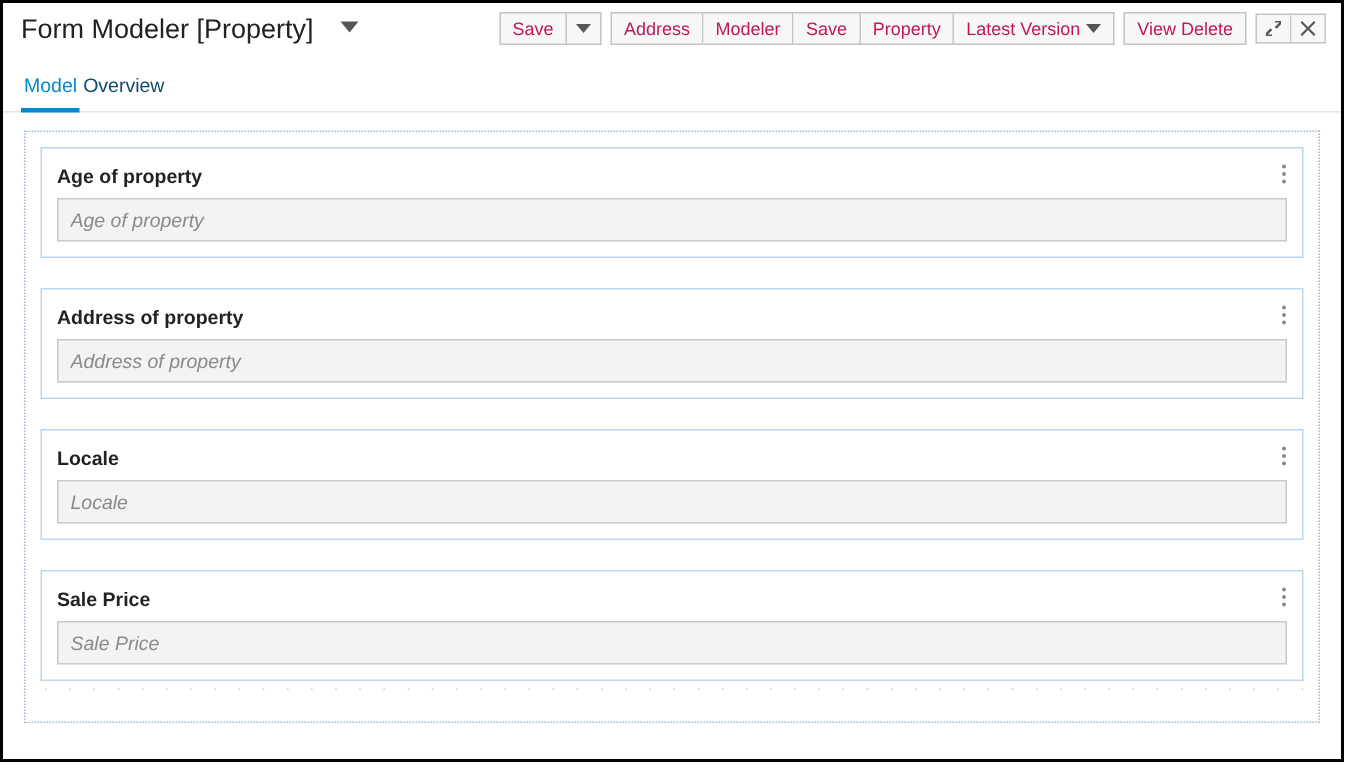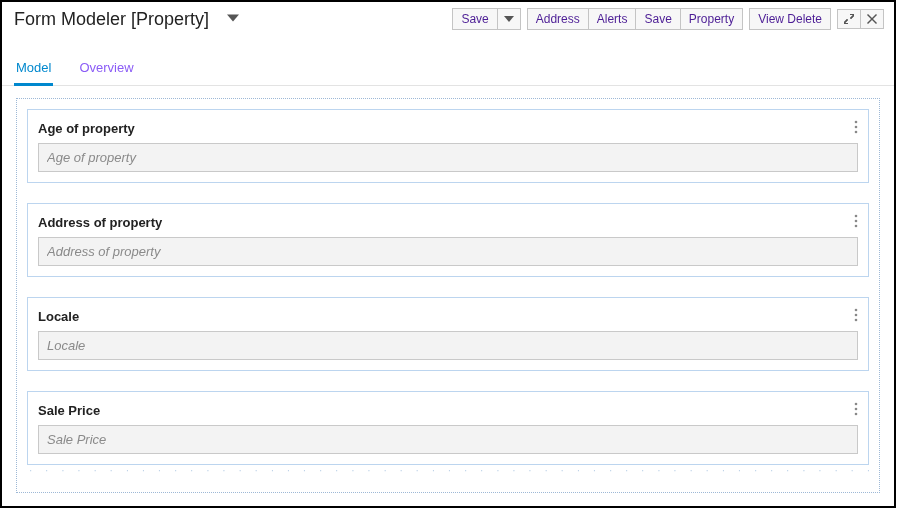--- a/index.html
+++ b/index.html
@@ -3,27 +3,27 @@
 <meta charset="utf-8">
 <style>
   html,body{margin:0;padding:0;font-family:"Helvetica Neue",Arial,sans-serif;font-size:13px;color:#333;background:#fff}
   .frame{border:2px solid #000;width:896px;height:508px;box-sizing:border-box;position:relative;overflow:hidden}
   .topbar{display:flex;align-items:center;justify-content:space-between;padding:6px 10px 0 12px}
   .title-wrap{display:flex;align-items:center;gap:18px}
   .title{font-size:18px;font-weight:400;color:#222}
   .title-chevron svg{width:12px;height:12px;fill:#555}
   .toolbar{display:flex;align-items:center;gap:6px}
   .btn-group{display:flex}
-  .btn{background:#f7f7f7;border:1px solid #c4c4c4;color:#4c1d95;font-size:12px;line-height:1;padding:4px 8px;cursor:pointer;font-family:inherit}
+  .btn{background:#f7f7f7;border:1px solid #c4c4c4;color:#be185d;font-size:12px;line-height:1;padding:4px 8px;cursor:pointer;font-family:inherit}
   .btn-group .btn + .btn{border-left:none}
   .btn.icon-only{padding:4px 6px}
   .btn svg{width:10px;height:10px;fill:#555;display:block}
   .btn.caret-after{display:flex;align-items:center;gap:4px}
-  .tabs{display:flex;gap:24px;border-bottom:1px solid #e3e3e3;padding:0 12px;margin-top:22px}
-  .tab{padding:8px 2px 10px;font-size:13px;color:#8b5cf6;cursor:pointer;position:relative}
+  .tabs{display:flex;border-bottom:1px solid #e3e3e3;padding:0 12px;margin-top:11px}
+  .tab{padding:8px 2px 10px;font-size:13px;color:#0c4a6e;cursor:pointer;position:relative}
   .tab.active{color:#0088ce}
   .tab.active::after{content:"";position:absolute;left:0;right:0;bottom:-1px;height:3px;background:#0088ce}
   .canvas{padding:12px 14px 0 14px;height:calc(100% - 78px);box-sizing:border-box}
   .drop-zone{border:1px dotted #9db8d6;padding:10px 10px 16px 10px;box-sizing:border-box}
   .field-card-wrap{border:1px solid #bcd5ef;background:#fff;padding:10px;margin-bottom:20px}
   .field-card-wrap:last-child{margin-bottom:0}
   .field-head{display:flex;align-items:center;justify-content:space-between;margin-bottom:6px}
   .field-label{font-size:13px;font-weight:600;color:#222}
   .kebab{cursor:pointer}
   .kebab svg{width:4px;height:14px;fill:#888}
@@ -53,23 +53,29 @@
       <div class="btn-group">
         <button class="btn">Save</button>
         <button class="btn icon-only">
           <svg viewBox="0 0 10 6">
               <path d="M0 0l5 6 5-6z"></path>
             </svg>
         </button>
       </div>
       <div class="btn-group">
         <button class="btn">Address</button>
-        <button class="btn">Alerts</button>
+        <button class="btn">Modeler</button>
         <button class="btn">Save</button>
         <button class="btn">Property</button>
+        <button class="btn caret-after">
+          <span>Latest Version</span>
+          <svg viewBox="0 0 10 6">
+              <path d="M0 0l5 6 5-6z"></path>
+            </svg>
+        </button>
       </div>
       <button class="btn">View Delete</button>
       <div class="btn-group">
         <button class="btn icon-only">
           <svg viewBox="0 0 10 10">
               <path d="M0 10L4 6 3 5 0 8V5H-1zM10 0L6 4 7 5 10 2v3h1z" transform="translate(0 0)"></path>
               <path d="M1 9l3-3-1-1-3 3v-3H-1v5h5v-1H1zM9 1L6 4l1 1 3-3v3h1V0H6v1h3z"></path>
             </svg>
         </button>
         <button class="btn icon-only">

